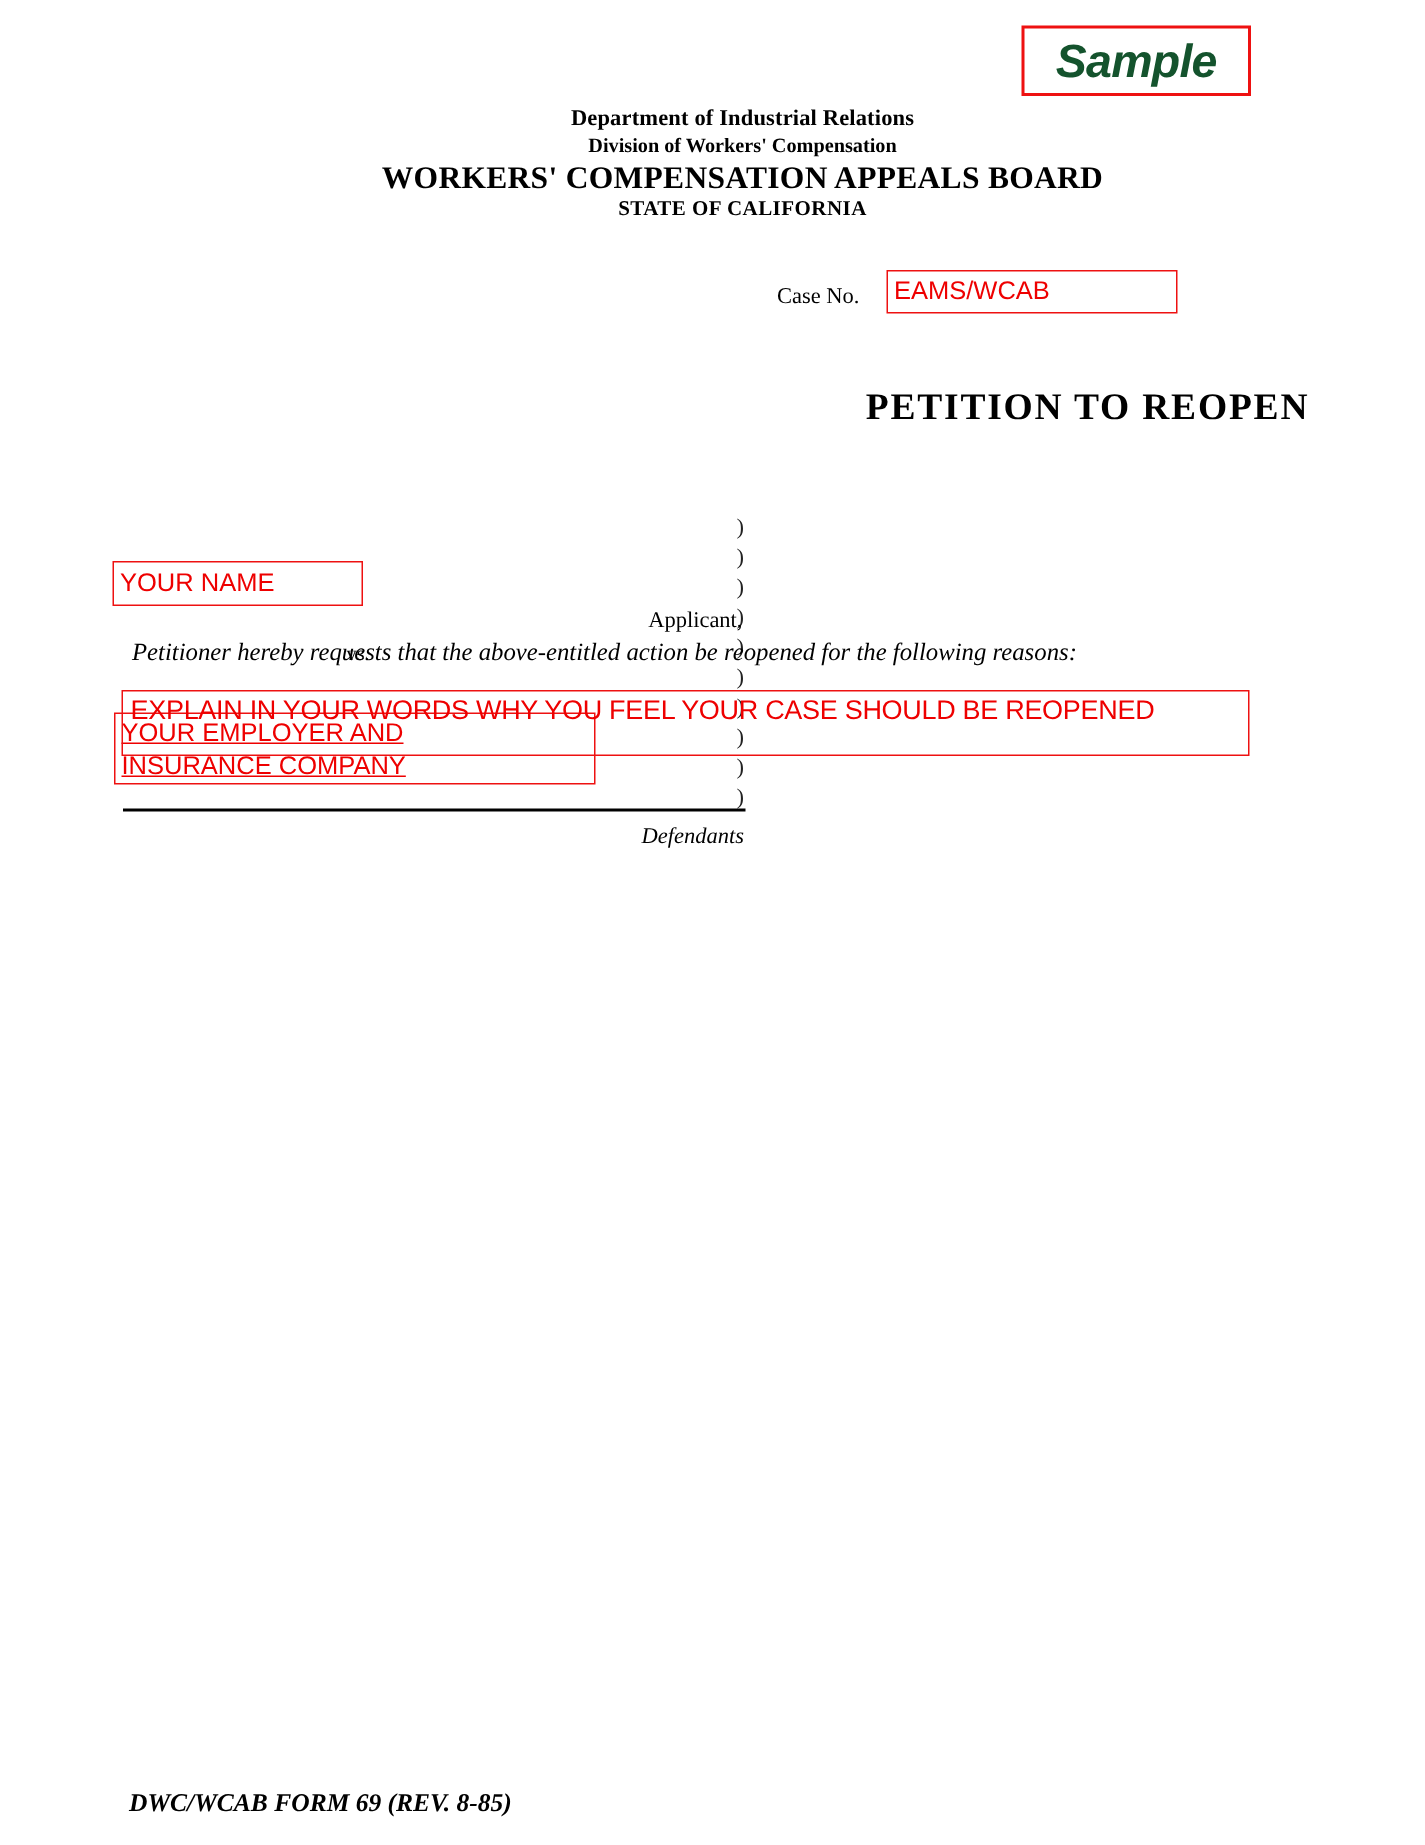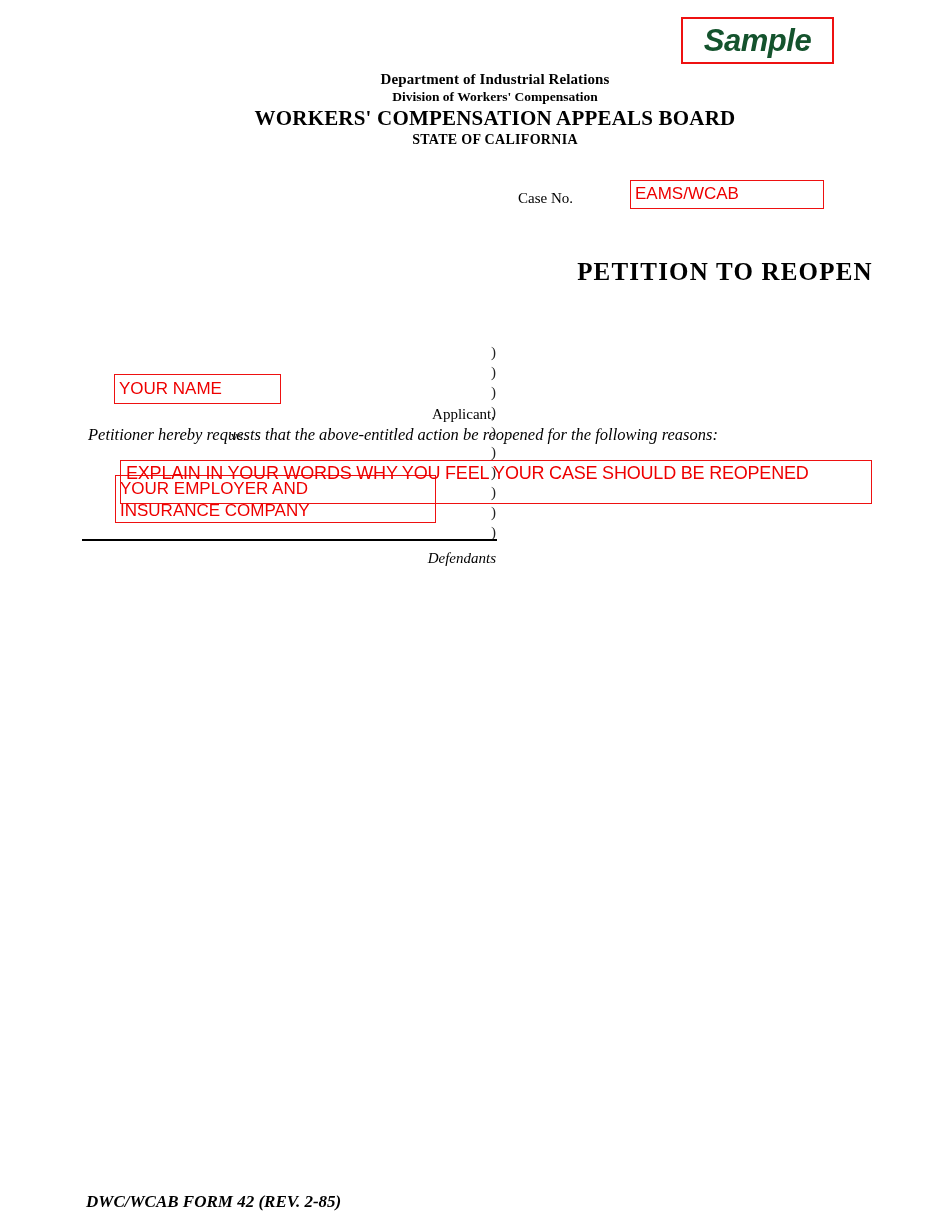--- a/index.html
+++ b/index.html
@@ -99,21 +99,20 @@
     height: 20px;
   }
 
   .field-box {
     position: absolute;
     border: 1.6px solid #ee1111;
     box-sizing: border-box;
     font-family: "Liberation Sans", "DejaVu Sans", sans-serif;
     color: #ee0000;
     background: transparent;
-    margin-left: 39px;
   }
 
   .applicant-box {
     left: 75px;
     top: 204px;
     width: 167px;
     height: 30px;
     font-size: 17px;
     line-height: 27px;
     padding-left: 4px;
@@ -123,20 +122,21 @@
     left: 76px;
     top: 305px;
     width: 321px;
     height: 48px;
     font-size: 17px;
     line-height: 22px;
     padding: 2px 0 0 4px;
   }
   .defendant-box div {
     white-space: nowrap;
+    text-decoration: underline;
   }
 
   .vs-label {
     position: absolute;
     left: 231px;
     top: 258px;
     font-size: 13.5px;
   }
 
   .applicant-label {
@@ -281,15 +281,15 @@
   </div>
 
   <div class="doc-title">PETITION TO REOPEN</div>
 
   <div class="petition-text">Petitioner hereby requests that the above-entitled action be reopened for the following reasons:</div>
 
   <div class="field-box explain-box">
     <span>EXPLAIN IN YOUR WORDS WHY YOU FEEL YOUR CASE SHOULD BE REOPENED</span>
   </div>
 
-  <div class="footer">DWC/WCAB FORM 42 (REV. 2-85)</div>
+  <div class="footer">DWC/WCAB FORM 69 (REV. 8-85)</div>
 
 </div>
 
 </body></html>

